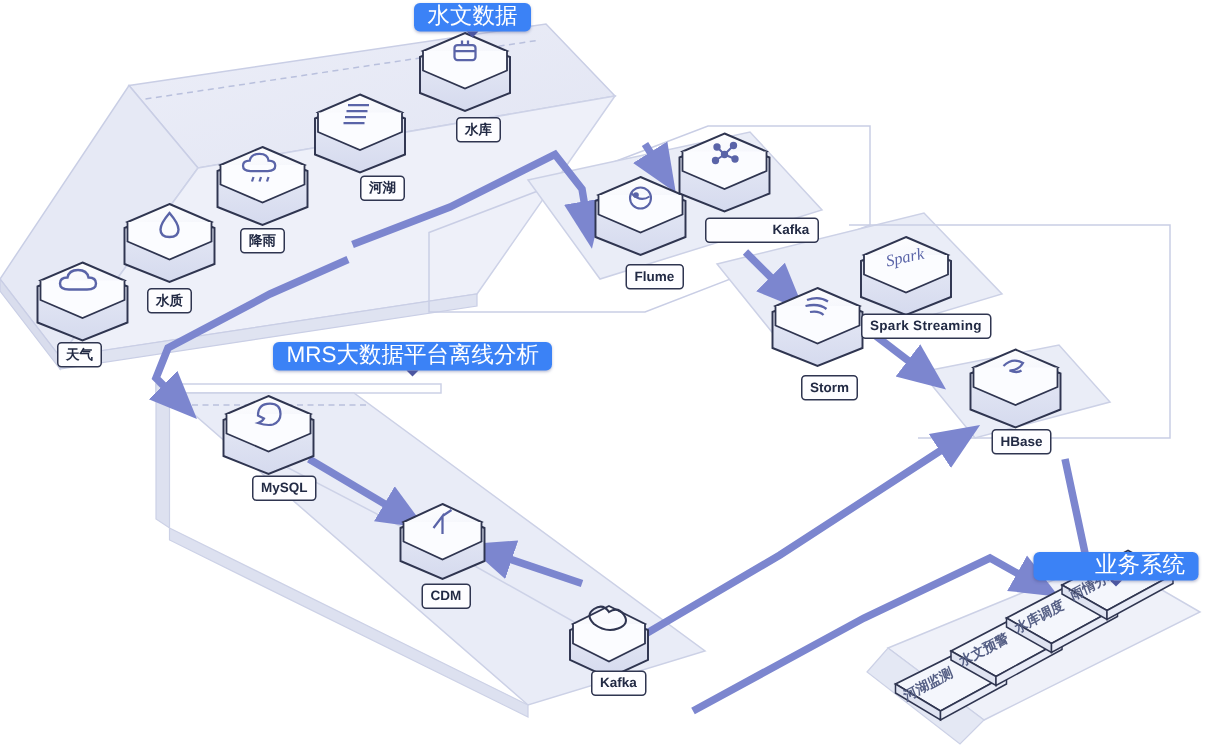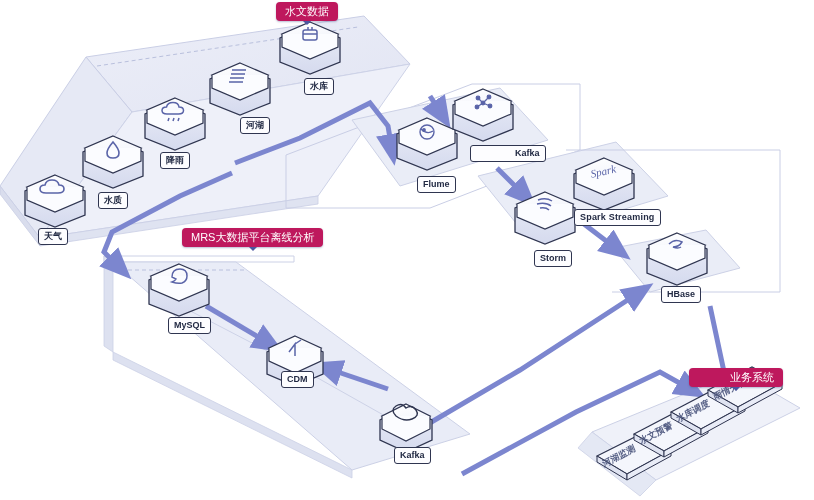--- a/index.html
+++ b/index.html
@@ -2,22 +2,22 @@
 <html><head>
 <meta charset="utf-8">
 <style>
   html,body{margin:0;padding:0;background:#ffffff;}
   body{width:814px;height:500px;overflow:hidden;
        font-family:"Liberation Sans","DejaVu Sans",sans-serif;}
   #stage{position:relative;width:814px;height:500px;background:#fff;}
   svg.layer{position:absolute;left:0;top:0;width:814px;height:500px;}
 
   
-  .pill{position:absolute;background:#be185d;color:#fff;border-radius:4px;
-        padding:3px 9px 4px;font-size:11px;line-height:12px;white-space:nowrap;
+  .pill{position:absolute;background:#3b82f6;color:#fff;border-radius:4px;
+        padding:3px 9px 4px;font-size:15px;line-height:12px;white-space:nowrap;
         box-shadow:0 1px 2px rgba(60,70,130,.35);z-index:40;}
   .pill:after{content:"";position:absolute;left:50%;bottom:-4px;margin-left:-4px;
         width:0;height:0;border-left:4px solid transparent;border-right:4px solid transparent;
         border-top:4px solid #4c56a0;}
 
   
   .tag{position:absolute;background:#fdfdff;border:1px solid #2f3550;border-radius:3px;
        color:#222a44;font-size:9px;line-height:10px;padding:2px 5px 3px;white-space:nowrap;
        z-index:35;font-weight:bold;}
   .tag.wide{letter-spacing:.2px;}
@@ -254,21 +254,21 @@
   <div class="tag" style="left:240px;top:117px;">河湖</div>
   <div class="tag" style="left:304px;top:78px;">水库</div>
 
   <div class="tag" style="left:417px;top:176px;">Flume</div>
   <div class="tag" style="left:470px;top:145px;padding-left:44px;">Kafka</div>
   <div class="tag" style="left:534px;top:250px;">Storm</div>
   <div class="tag wide" style="left:574px;top:209px;">Spark Streaming</div>
   <div class="tag" style="left:661px;top:286px;">HBase</div>
 
   <div class="tag" style="left:168px;top:317px;">MySQL</div>
-  <div class="tag" style="left:281px;top:371px;">CDM</div>
+  <div class="tag" style="left:281px;top:389px;">CDM</div>
   <div class="tag" style="left:394px;top:447px;">Kafka</div>
 
   <div class="bizlabel" style="left:601px;top:450px;transform:rotate(-28deg) skewX(-6deg);">河湖监测</div>
   <div class="bizlabel" style="left:638px;top:427px;transform:rotate(-28deg) skewX(-6deg);">水文预警</div>
   <div class="bizlabel" style="left:675px;top:405px;transform:rotate(-28deg) skewX(-6deg);">水库调度</div>
   <div class="bizlabel" style="left:712px;top:383px;transform:rotate(-28deg) skewX(-6deg);">雨情分析</div>
 
 </div>
 
 </body></html>

